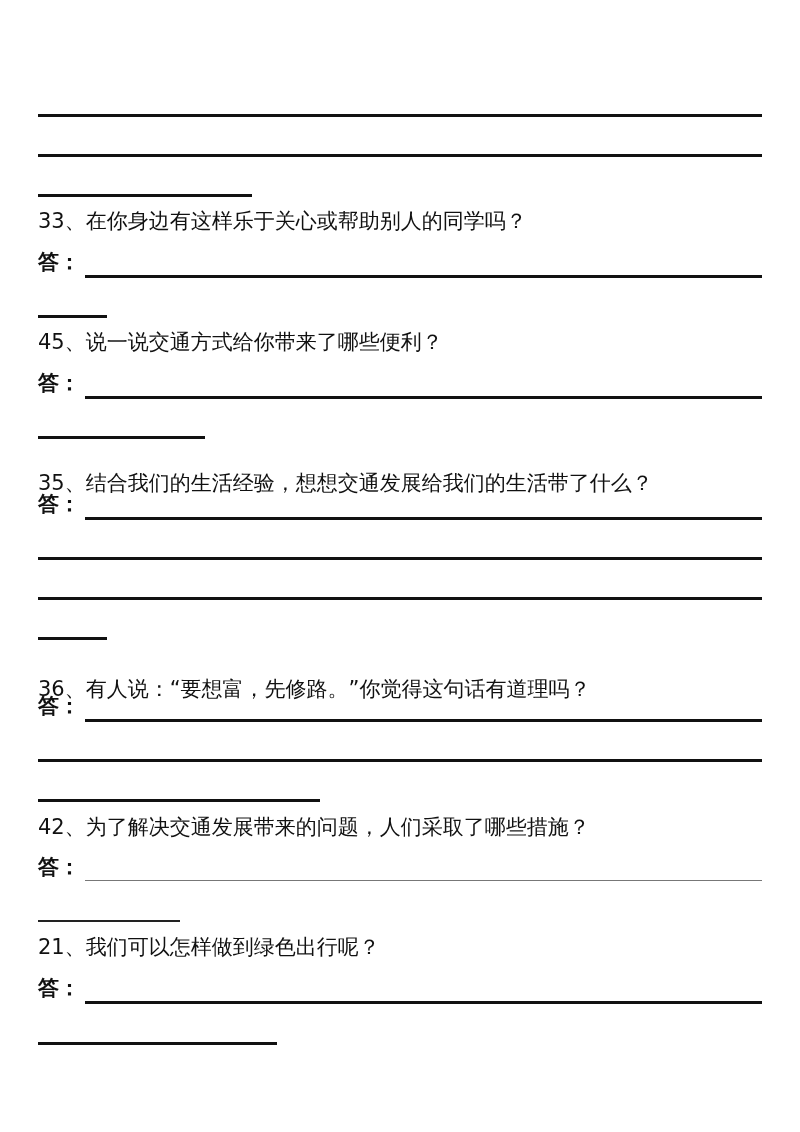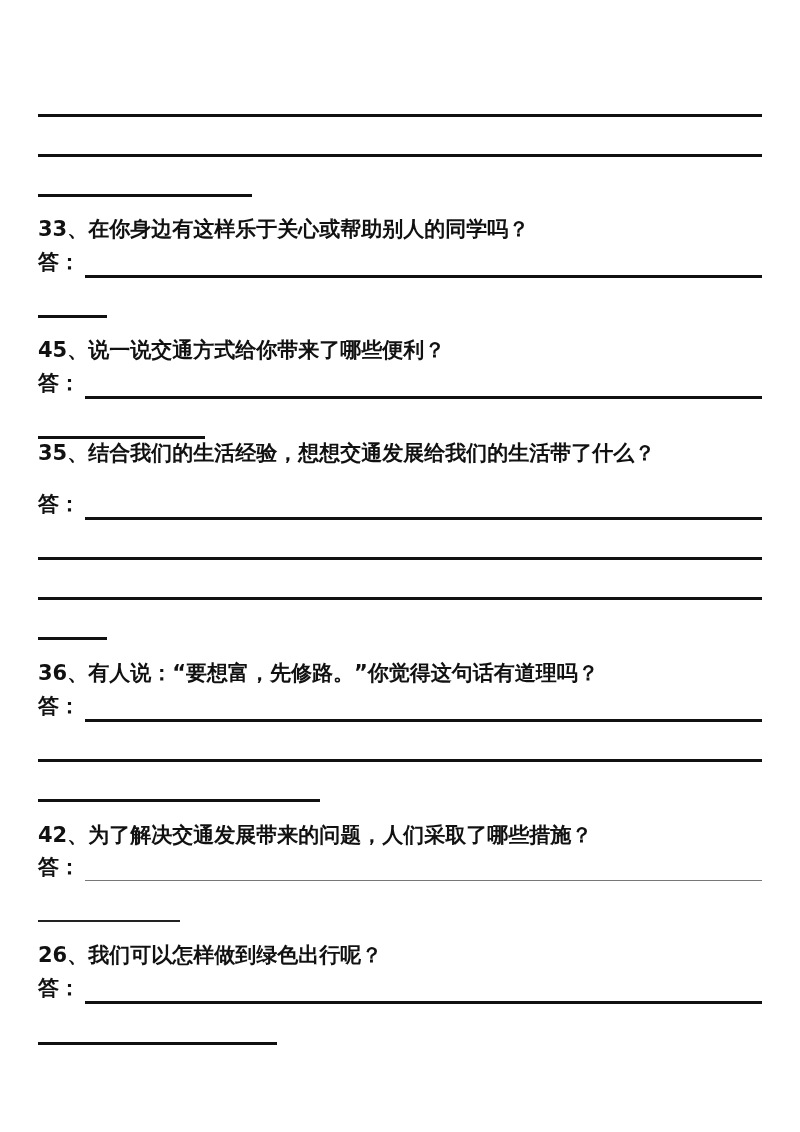--- a/index.html
+++ b/index.html
@@ -27,23 +27,22 @@
     .line.thin-dark {
       height: 2px;
       background: #222222;
     }
     .text {
       position: absolute;
       left: 38px;
       font-size: 21px;
       line-height: 26px;
       white-space: nowrap;
-      font-weight: bold;
+      font-weight: normal;
       letter-spacing: 0px;
-      margin-top: 8px;
     }
     .answer-label {
       position: absolute;
       left: 38px;
       font-size: 21px;
       line-height: 26px;
       font-weight: bold;
       white-space: nowrap;
     }
   </style>
@@ -57,34 +56,34 @@
 <div class="text" style="top:208px;">33、在你身边有这样乐于关心或帮助别人的同学吗？</div>
 <div class="answer-label" style="top:249px;">答：</div>
 <div class="line" style="left:85px; top:275px; width:677px;"></div>
 <div class="line" style="left:38px; top:315px; width:69px;"></div>
 
 <div class="text" style="top:329px;">45、说一说交通方式给你带来了哪些便利？</div>
 <div class="answer-label" style="top:370px;">答：</div>
 <div class="line" style="left:85px; top:396px; width:677px;"></div>
 <div class="line" style="left:38px; top:436px; width:167px;"></div>
 
-<div class="text" style="top:432px;">35、结合我们的生活经验，想想交通发展给我们的生活带了什么？</div>
+<div class="text" style="top:470px;">35、结合我们的生活经验，想想交通发展给我们的生活带了什么？</div>
 <div class="answer-label" style="top:491px;">答：</div>
 <div class="line" style="left:85px; top:517px; width:677px;"></div>
 <div class="line" style="left:38px; top:557px; width:724px;"></div>
 <div class="line" style="left:38px; top:597px; width:724px;"></div>
 <div class="line" style="left:38px; top:637px; width:69px;"></div>
 
-<div class="text" style="top:652px;">36、有人说：“要想富，先修路。”你觉得这句话有道理吗？</div>
+<div class="text" style="top:676px;">36、有人说：“要想富，先修路。”你觉得这句话有道理吗？</div>
 <div class="answer-label" style="top:693px;">答：</div>
 <div class="line" style="left:85px; top:719px; width:677px;"></div>
 <div class="line" style="left:38px; top:759px; width:724px;"></div>
 <div class="line" style="left:38px; top:799px; width:282px;"></div>
 
 <div class="text" style="top:814px;">42、为了解决交通发展带来的问题，人们采取了哪些措施？</div>
 <div class="answer-label" style="top:854px;">答：</div>
 <div class="line thin" style="left:85px; top:880px; width:677px;"></div>
 <div class="line thin-dark" style="left:38px; top:920px; width:142px;"></div>
 
-<div class="text" style="top:934px;">26、我们可以怎样做到绿色出行呢？</div>
+<div class="text" style="top:934px;">21、我们可以怎样做到绿色出行呢？</div>
 <div class="answer-label" style="top:975px;">答：</div>
 <div class="line" style="left:85px; top:1001px; width:677px;"></div>
 <div class="line" style="left:38px; top:1042px; width:239px;"></div>
 
 </body></html>

